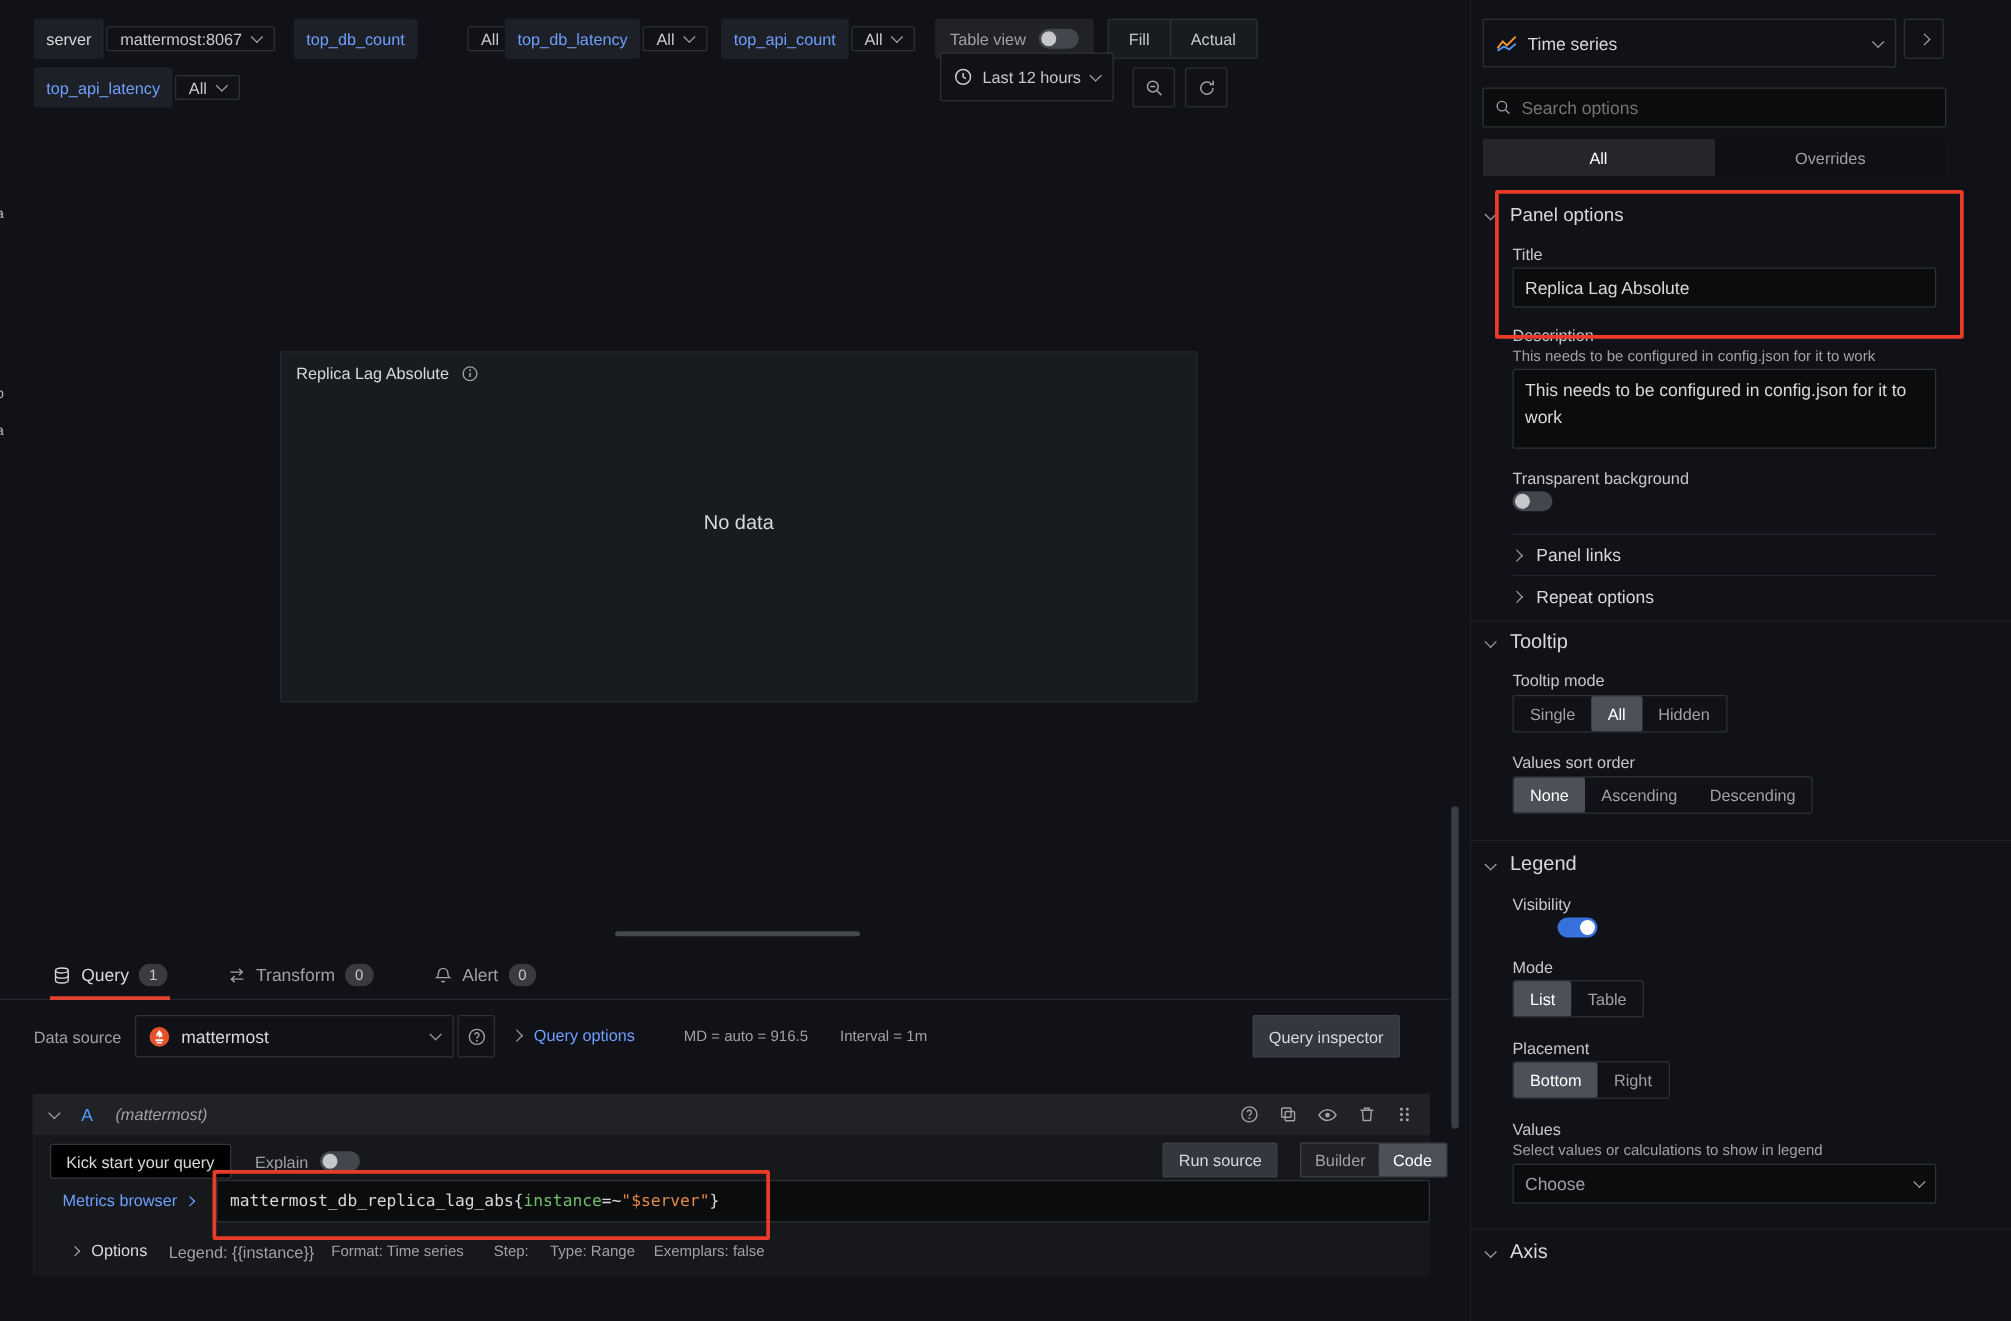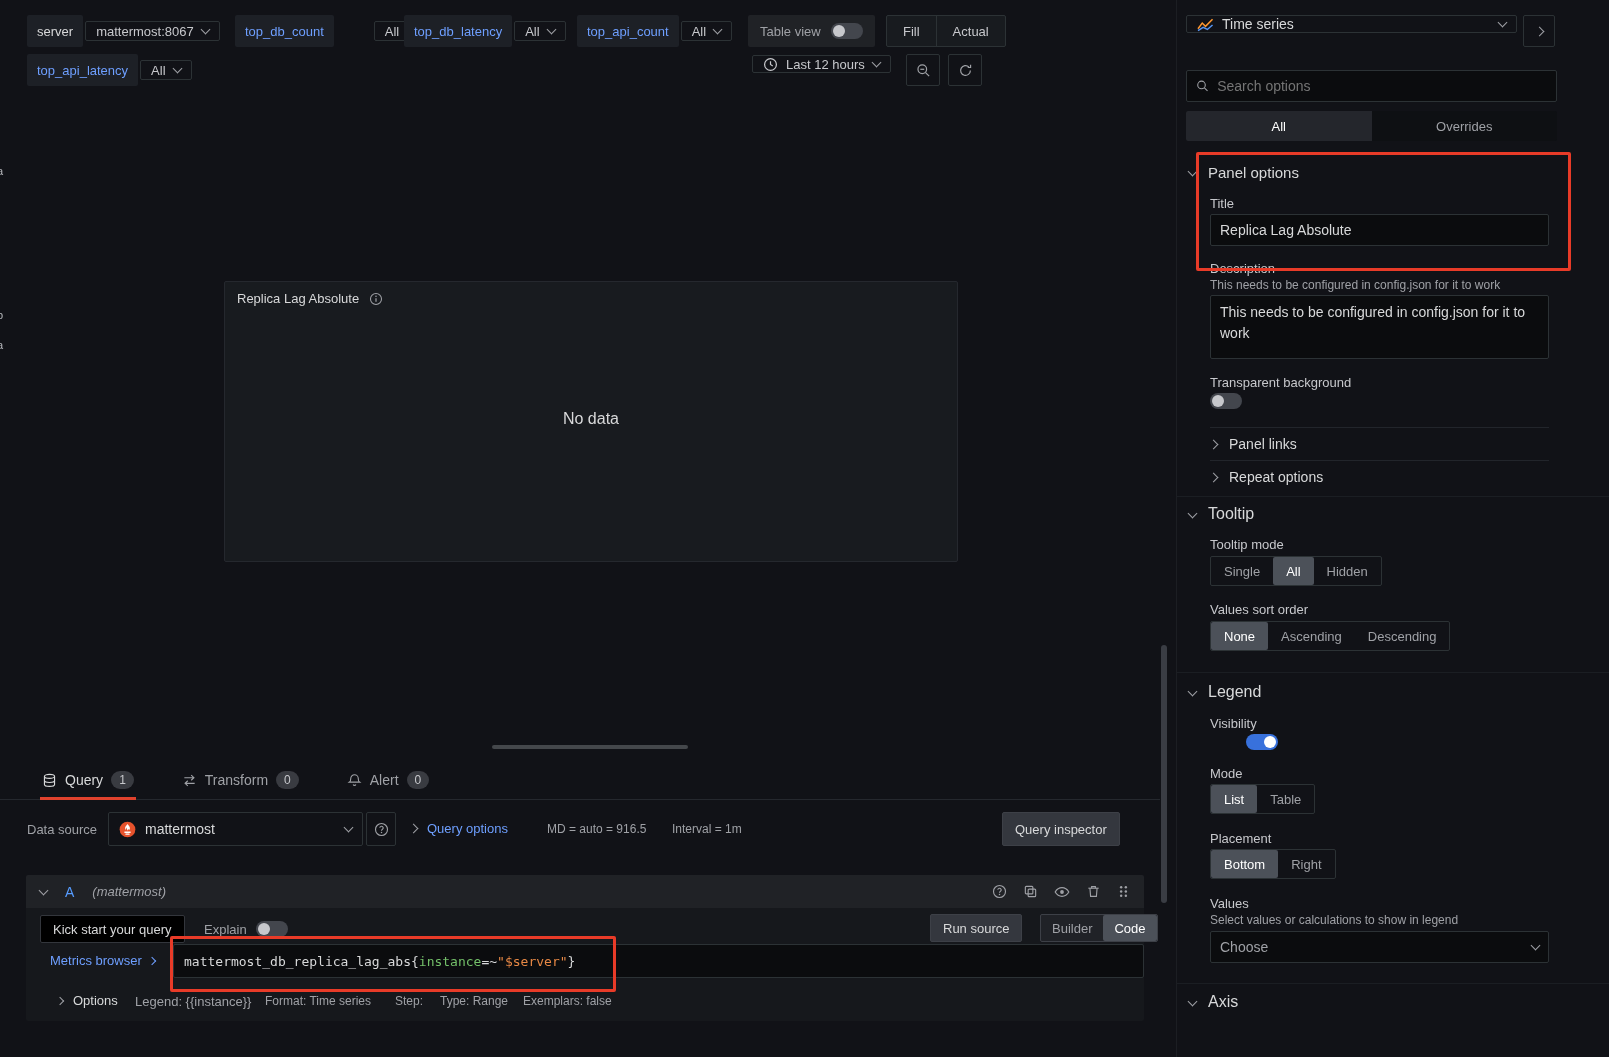--- a/index.html
+++ b/index.html
@@ -13,21 +13,21 @@
   .muted{color:#9fa1a6;}
   .link{color:#6e9fff;}
 
   .chip{display:inline-flex;gap:2px;align-items:center;}
   .chip .lab{background:#1d2026;color:#6e9fff;font-size:13px;font-weight:500;padding:0 10px;height:32px;display:flex;align-items:center;border-radius:2px;}
   .chip .lab.plain{color:#d8d9da;}
   .chip .val{background:#111217;border:1px solid #2c3235;color:#d8d9da;font-size:13px;padding:0 10px;height:20px;display:flex;align-items:center;gap:8px;border-radius:2px;box-sizing:border-box;color:#c7c8cc;}
   .chip .val .cv{color:#9fa1a6;margin-top:-3px;}
 
   .icobtn{width:34px;height:32px;border:1px solid #2c3235;background:#111217;border-radius:2px;display:inline-flex;align-items:center;justify-content:center;color:#9fa1a6;box-sizing:border-box;}
-  .boxbtn{height:18px;border:1px solid #2c3235;background:#111217;border-radius:2px;display:inline-flex;align-items:center;gap:8px;padding:0 10px;box-sizing:border-box;color:#c7c8cc;}
+  .boxbtn{height:39px;border:1px solid #2c3235;background:#111217;border-radius:2px;display:inline-flex;align-items:center;gap:8px;padding:0 10px;box-sizing:border-box;color:#c7c8cc;}
 
   .toggle{position:relative;width:32px;height:16px;border-radius:9px;background:#43464d;display:inline-block;flex:none;}
   .toggle .knob{position:absolute;top:2px;left:2px;width:12px;height:12px;border-radius:50%;background:#c7c8cc;}
   .toggle.on{background:#3871dc;}
   .toggle.on .knob{left:auto;right:2px;background:#fff;}
 
   .radio{display:inline-flex;border:1px solid #2c3235;border-radius:2px;background:#111217;height:30px;box-sizing:border-box;}
   .radio .opt{padding:0 13px;display:flex;align-items:center;font-size:13px;color:#9fa1a6;border-radius:2px;}
   .radio .opt.active{background:#4c5159;color:#ffffff;}
 
@@ -119,21 +119,21 @@
   </div>
 
   <div class="abs chip" style="left:27px;top:54px;">
     <span class="lab">top_api_latency</span>
     <span class="val">
       <span>All</span>
       <span class="cv"></span>
     </span>
   </div>
 
-  <div class="abs boxbtn" style="left:752px;top:55px;">
+  <div class="abs boxbtn" style="left:752px;top:42px;">
     <svg width="15" height="15" viewBox="0 0 16 16">
         <circle cx="8" cy="8" r="6.3" stroke="currentColor" stroke-width="1.3" fill="none"></circle>
         <path d="M8 4.6V8l2.4 1.5" stroke="currentColor" stroke-width="1.3" fill="none"></path>
       </svg>
     <span style="font-size:13px;">Last 12 hours</span>
     <span class="cv" style="margin-top:-3px;color:#9fa1a6;"></span>
   </div>
   <div class="abs icobtn" style="left:906px;top:54px;">
     <svg width="15" height="15" viewBox="0 0 16 16">
         <circle cx="6.7" cy="6.7" r="4.6" stroke="currentColor" stroke-width="1.3" fill="none"></circle>

